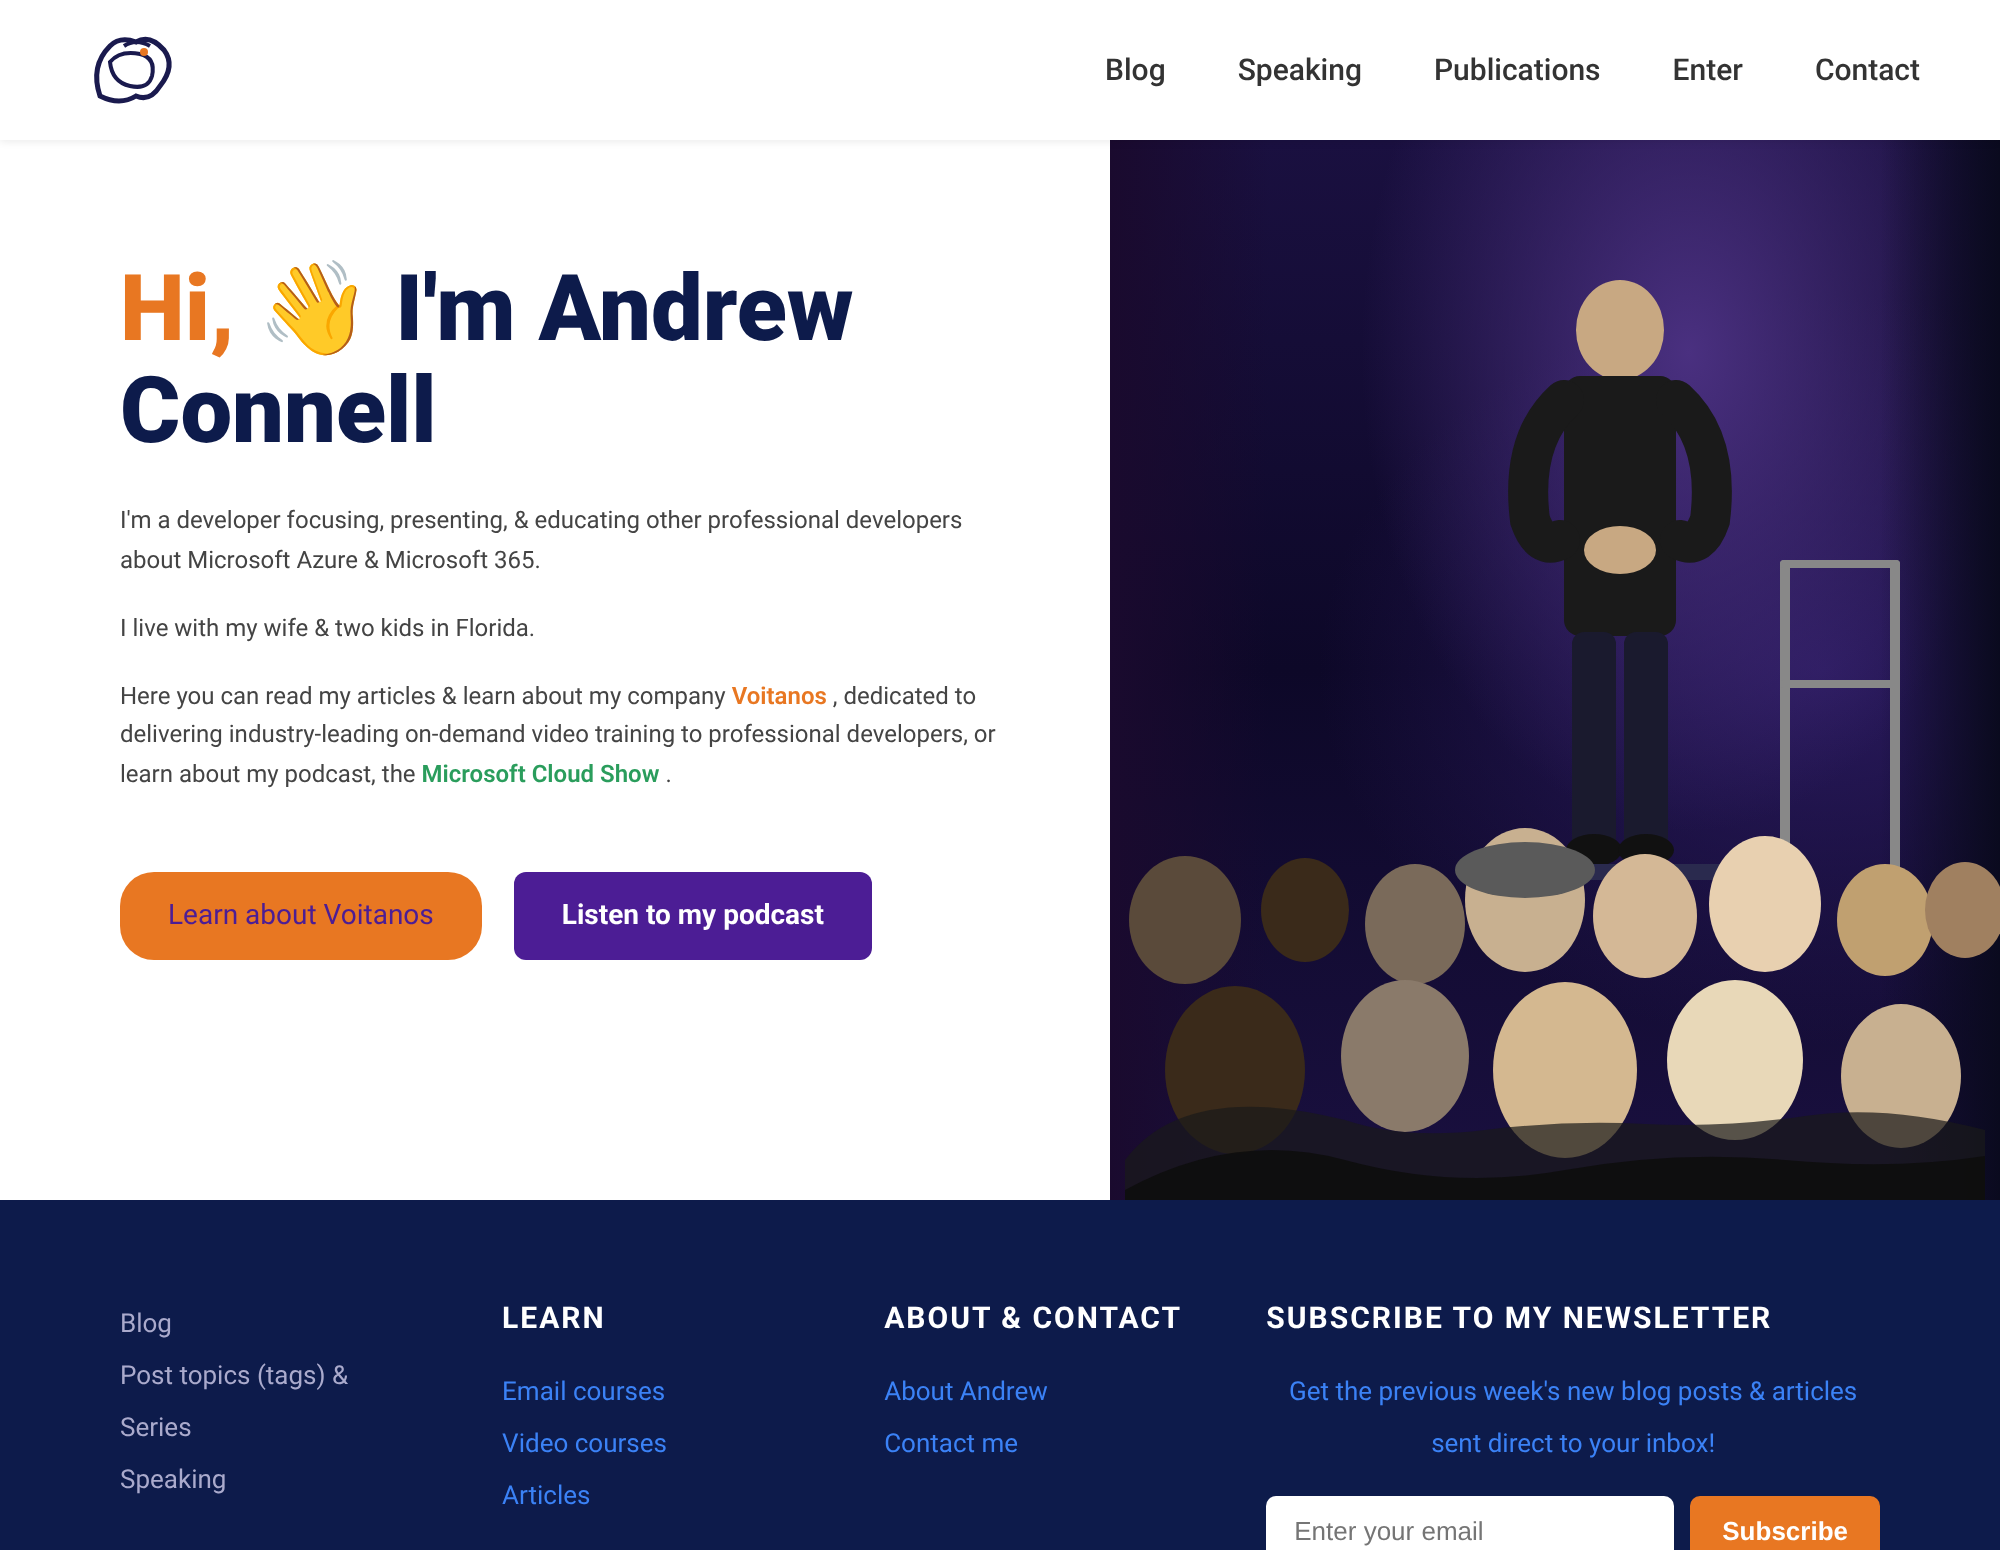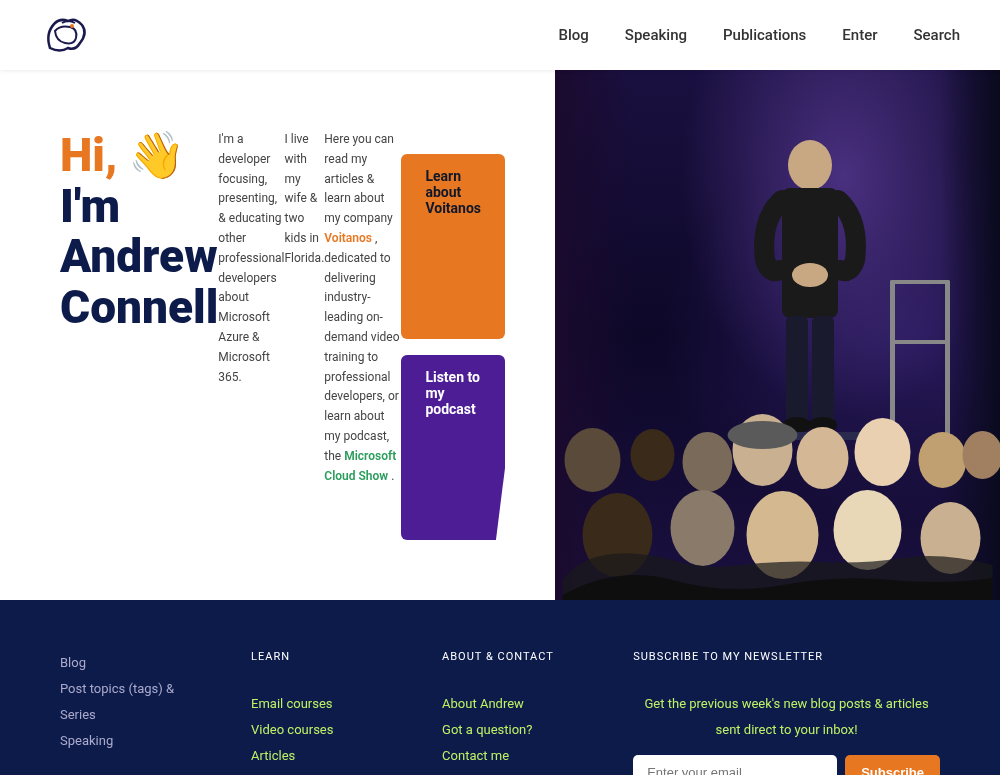--- a/index.html
+++ b/index.html
@@ -25,21 +25,21 @@
     .hero {
       margin-top: 70px;
       min-height: 530px;
       display: flex;
       position: relative;
       background: #fff;
     }
     .hero-left {
       flex: 0 0 555px;
       padding: 60px 50px 60px 60px;
-      display: flex; 
+      display: flex; flex-direction: column; 
       z-index: 2; background: #fff;
       clip-path: polygon(0 0, 100% 0, 88% 100%, 0 100%);
     }
     .hero-right {
       flex: 1;
       position: relative;
       overflow: hidden;
     }
     
     .curtain-left {
@@ -89,47 +89,47 @@
     .hero-heading .hi { color: #e87722; }
     .hero-heading .wave { font-style: normal; }
     .hero-para {
       font-size: 12px; line-height: 1.65; color: #444;
       margin-bottom: 14px; max-width: 440px;
     }
     .hero-para a.voitanos { color: #e87722; text-decoration: none; font-weight: 600; }
     .hero-para a.mscloud { color: #2a9d5c; text-decoration: none; font-weight: 600; }
     .hero-buttons { display: flex; gap: 16px; margin-top: 24px; flex-wrap: wrap; }
     .btn-voitanos {
-      background: #e87722; color: #0f172a; border: none; border-radius: 6px;
-      padding: 14px 24px; font-size: 14px; font-weight: 700; cursor: pointer;
+      background: #e87722; color: #4c1d95; border: none; border-radius: 17px;
+      padding: 14px 24px; font-size: 14px; font-weight: 400; cursor: pointer;
       text-decoration: none; display: inline-block;
     }
     .btn-podcast {
       background: #4c1d95; color: #fff; border: none; border-radius: 6px;
       padding: 14px 24px; font-size: 14px; font-weight: 700; cursor: pointer;
       text-decoration: none; display: inline-block;
     }
 
     
     footer {
       background: #0d1b4b;
       color: #ccc;
       padding: 50px 60px 40px;
     }
     .footer-grid {
       display: grid;
       grid-template-columns: 1fr 1fr 1fr 1fr;
       gap: 40px;
     }
     .footer-col h4 {
-      font-size: 11px; font-weight: 400; letter-spacing: 1px;
-      color: #fff; text-transform: uppercase; margin-bottom: 28px;
+      font-size: 15px; font-weight: 700; letter-spacing: 1px;
+      color: #fff; text-transform: uppercase; margin-bottom: 16px;
     }
     .footer-col a, .footer-col p {
-      display: block; font-size: 13px; color: #bef264; text-decoration: none;
+      display: block; font-size: 13px; color: #3b82f6; text-decoration: none;
       line-height: 2;
     }
     .footer-col.plain a { color: #aac; }
     .newsletter-input-row { display: flex; gap: 8px; margin-top: 12px; }
     .newsletter-input {
       flex: 1; padding: 10px 14px; border-radius: 5px; border: none;
       font-size: 13px; outline: none; color: #333;
     }
     .newsletter-btn {
       background: #e87722; color: #fff; border: none; border-radius: 5px;
@@ -149,21 +149,21 @@
       <path d="M15,18 Q20,12 30,14 Q38,16 36,25 Q34,32 25,30 Q16,28 15,18Z" fill="none" stroke="#1a1a4e" stroke-width="2"></path>
       <path d="M22,10 Q28,6 35,10" fill="none" stroke="#1a1a4e" stroke-width="2"></path>
       <circle cx="32" cy="13" r="2" fill="#e87722"></circle>
     </svg>
   </div>
   <div class="nav-links">
     <a>Blog</a>
     <a>Speaking</a>
     <a>Publications</a>
     <a>Enter</a>
-    <a>Search</a>
+    <a>Contact</a>
   </div>
 </nav>
 
 <section class="hero">
   <div class="hero-left">
     <h1 class="hero-heading">
       <span class="hi">Hi,</span>
       <span class="wave">👋</span>
       <span>I'm Andrew Connell</span>
     </h1>
@@ -251,21 +251,20 @@
     <div class="footer-col">
       <h4>Learn</h4>
       <a href="#">Email courses</a>
       <a href="#">Video courses</a>
       <a href="#">Articles</a>
     </div>
 
     <div class="footer-col">
       <h4>About &amp; Contact</h4>
       <a href="#">About Andrew</a>
-      <a href="#">Got a question?</a>
       <a href="#">Contact me</a>
     </div>
 
     <div class="footer-col">
       <h4>Subscribe to my newsletter</h4>
       <p class="newsletter-desc">Get the previous week's new blog posts &amp; articles sent direct to your inbox!</p>
       <div class="newsletter-input-row">
         <input class="newsletter-input" type="email" placeholder="Enter your email" style="">
         <button class="newsletter-btn">Subscribe</button>
       </div>

